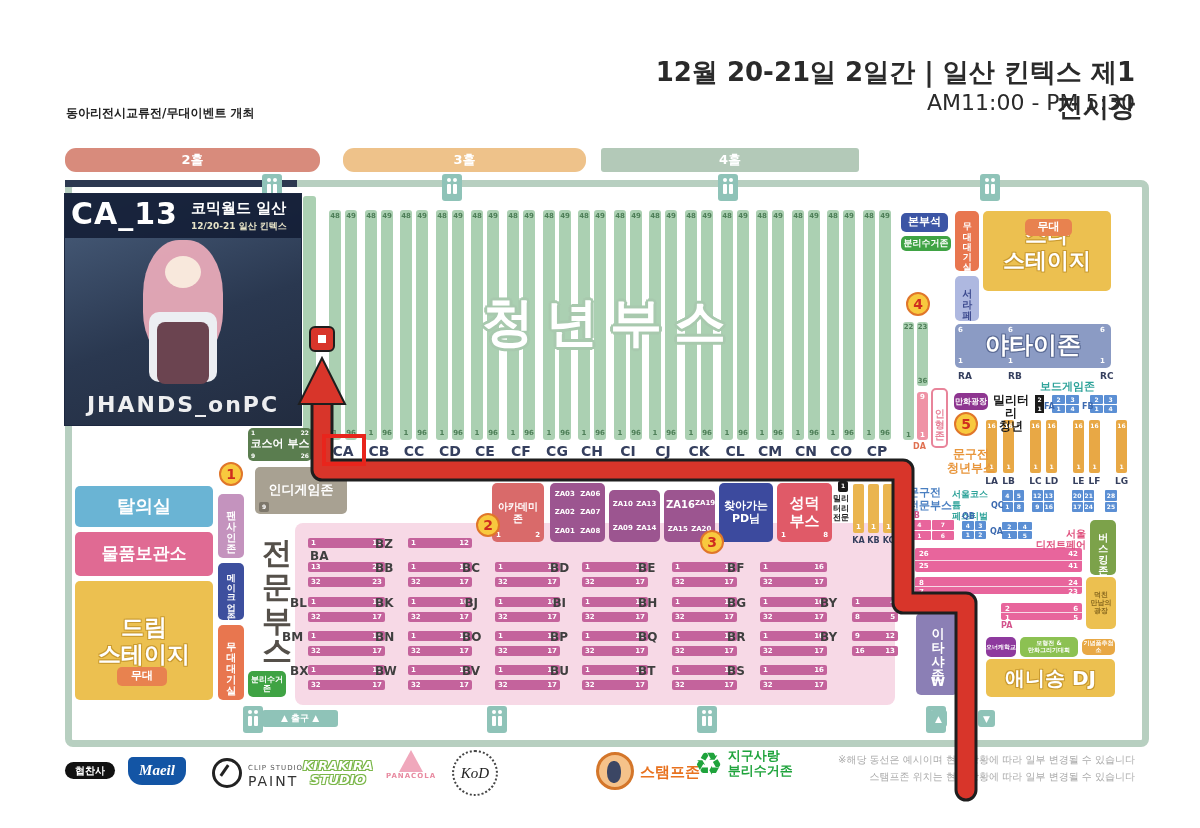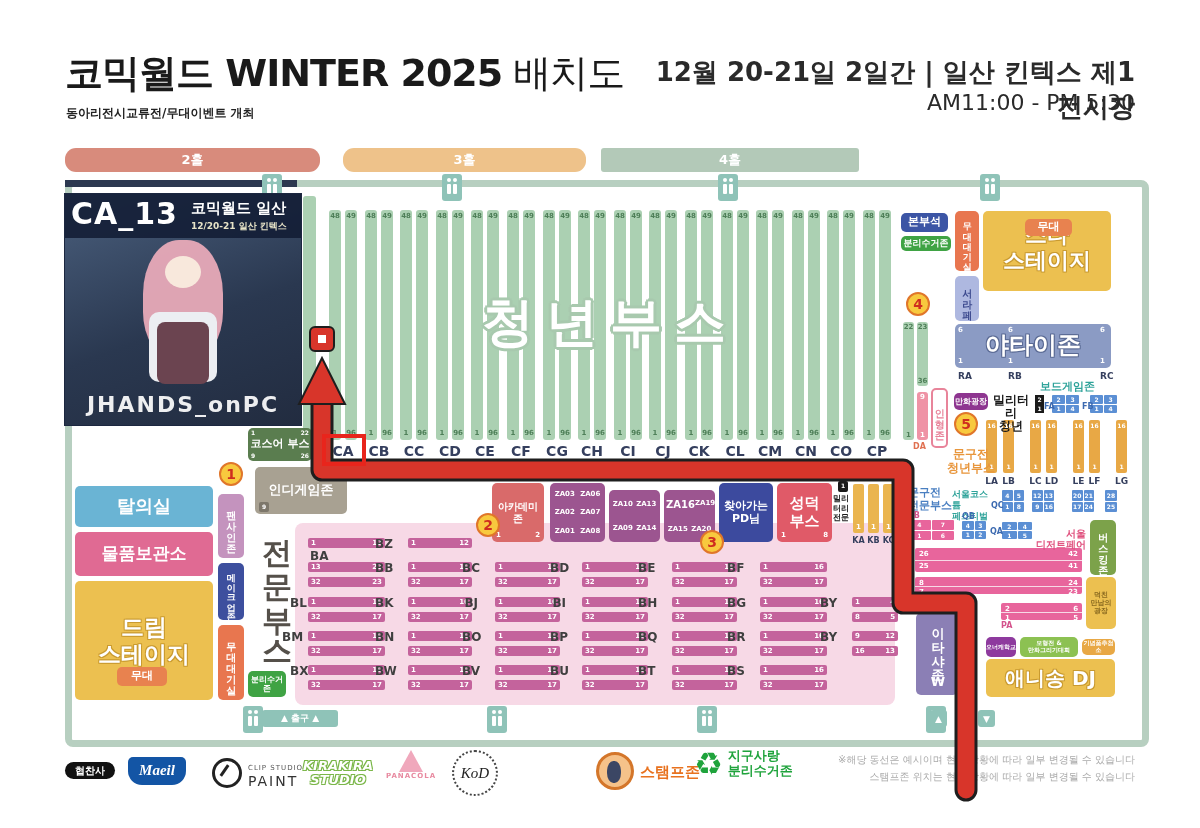--- a/index.html
+++ b/index.html
@@ -25,21 +25,20 @@
   .ps::before{content:"";position:absolute;top:-6px;left:0;width:4px;height:4px;border-radius:50%;background:#fff}
   .xt{position:absolute;background:#8fc3b8;color:#fff;font-size:9px;font-weight:bold;display:flex;
       align-items:center;justify-content:center;border-radius:3px;z-index:8}
   .shadowY{text-shadow:1px 1px 0 #c99a30,-1px 1px 0 #c99a30,1px -1px 0 #c99a30,-1px -1px 0 #c99a30}
   .shadowB{text-shadow:1px 1px 0 #5a6a94,-1px 1px 0 #5a6a94,1px -1px 0 #5a6a94,-1px -1px 0 #5a6a94}
 </style>
 </head>
 <body>
 <div id="stage">
 
-<div class="abs" style="left:65px;top:48px;font-size:38px;font-weight:900;color:#1a1a1a;letter-spacing:-1px"><span>코믹월드 WINTER 2025</span><span style="font-weight:400"> 배치도</span></div>
 <div class="abs" style="left:66px;top:105px;font-size:12px;font-weight:bold;color:#222">동아리전시교류전/무대이벤트 개최</div>
 <div class="abs" style="left:635px;top:55px;width:500px;text-align:right;font-size:26px;font-weight:600;color:#2a2a2a">12월 20-21일 2일간 | 일산 킨텍스 제1전시장</div>
 <div class="abs" style="left:635px;top:90px;width:500px;text-align:right;font-size:22px;font-weight:500;color:#2a2a2a">AM11:00 - PM 5:30</div>
 
 <div class="abs" style="left:65px;top:180px;width:1070px;height:553px;border:7px solid #b7cfc0;border-radius:8px;background:#fff;z-index:1"></div>
 <div class="abs" style="left:65px;top:180px;width:232px;height:7px;background:#2c3850;z-index:2"></div>
 
 <div class="abs" style="left:450px;top:288px;width:320px;text-align:center;font-size:52px;font-weight:900;color:#fff;letter-spacing:12px;z-index:10;text-shadow:2px 2px 0 #a8c9ae,-2px 2px 0 #a8c9ae,2px -2px 0 #a8c9ae,-2px -2px 0 #a8c9ae,0 3px 0 #a8c9ae,0 -3px 0 #a8c9ae,3px 0 0 #a8c9ae,-3px 0 0 #a8c9ae">청년부스</div>
 
 <div class="gc" style="left:303px;top:196px;width:13px;height:244px"></div>

